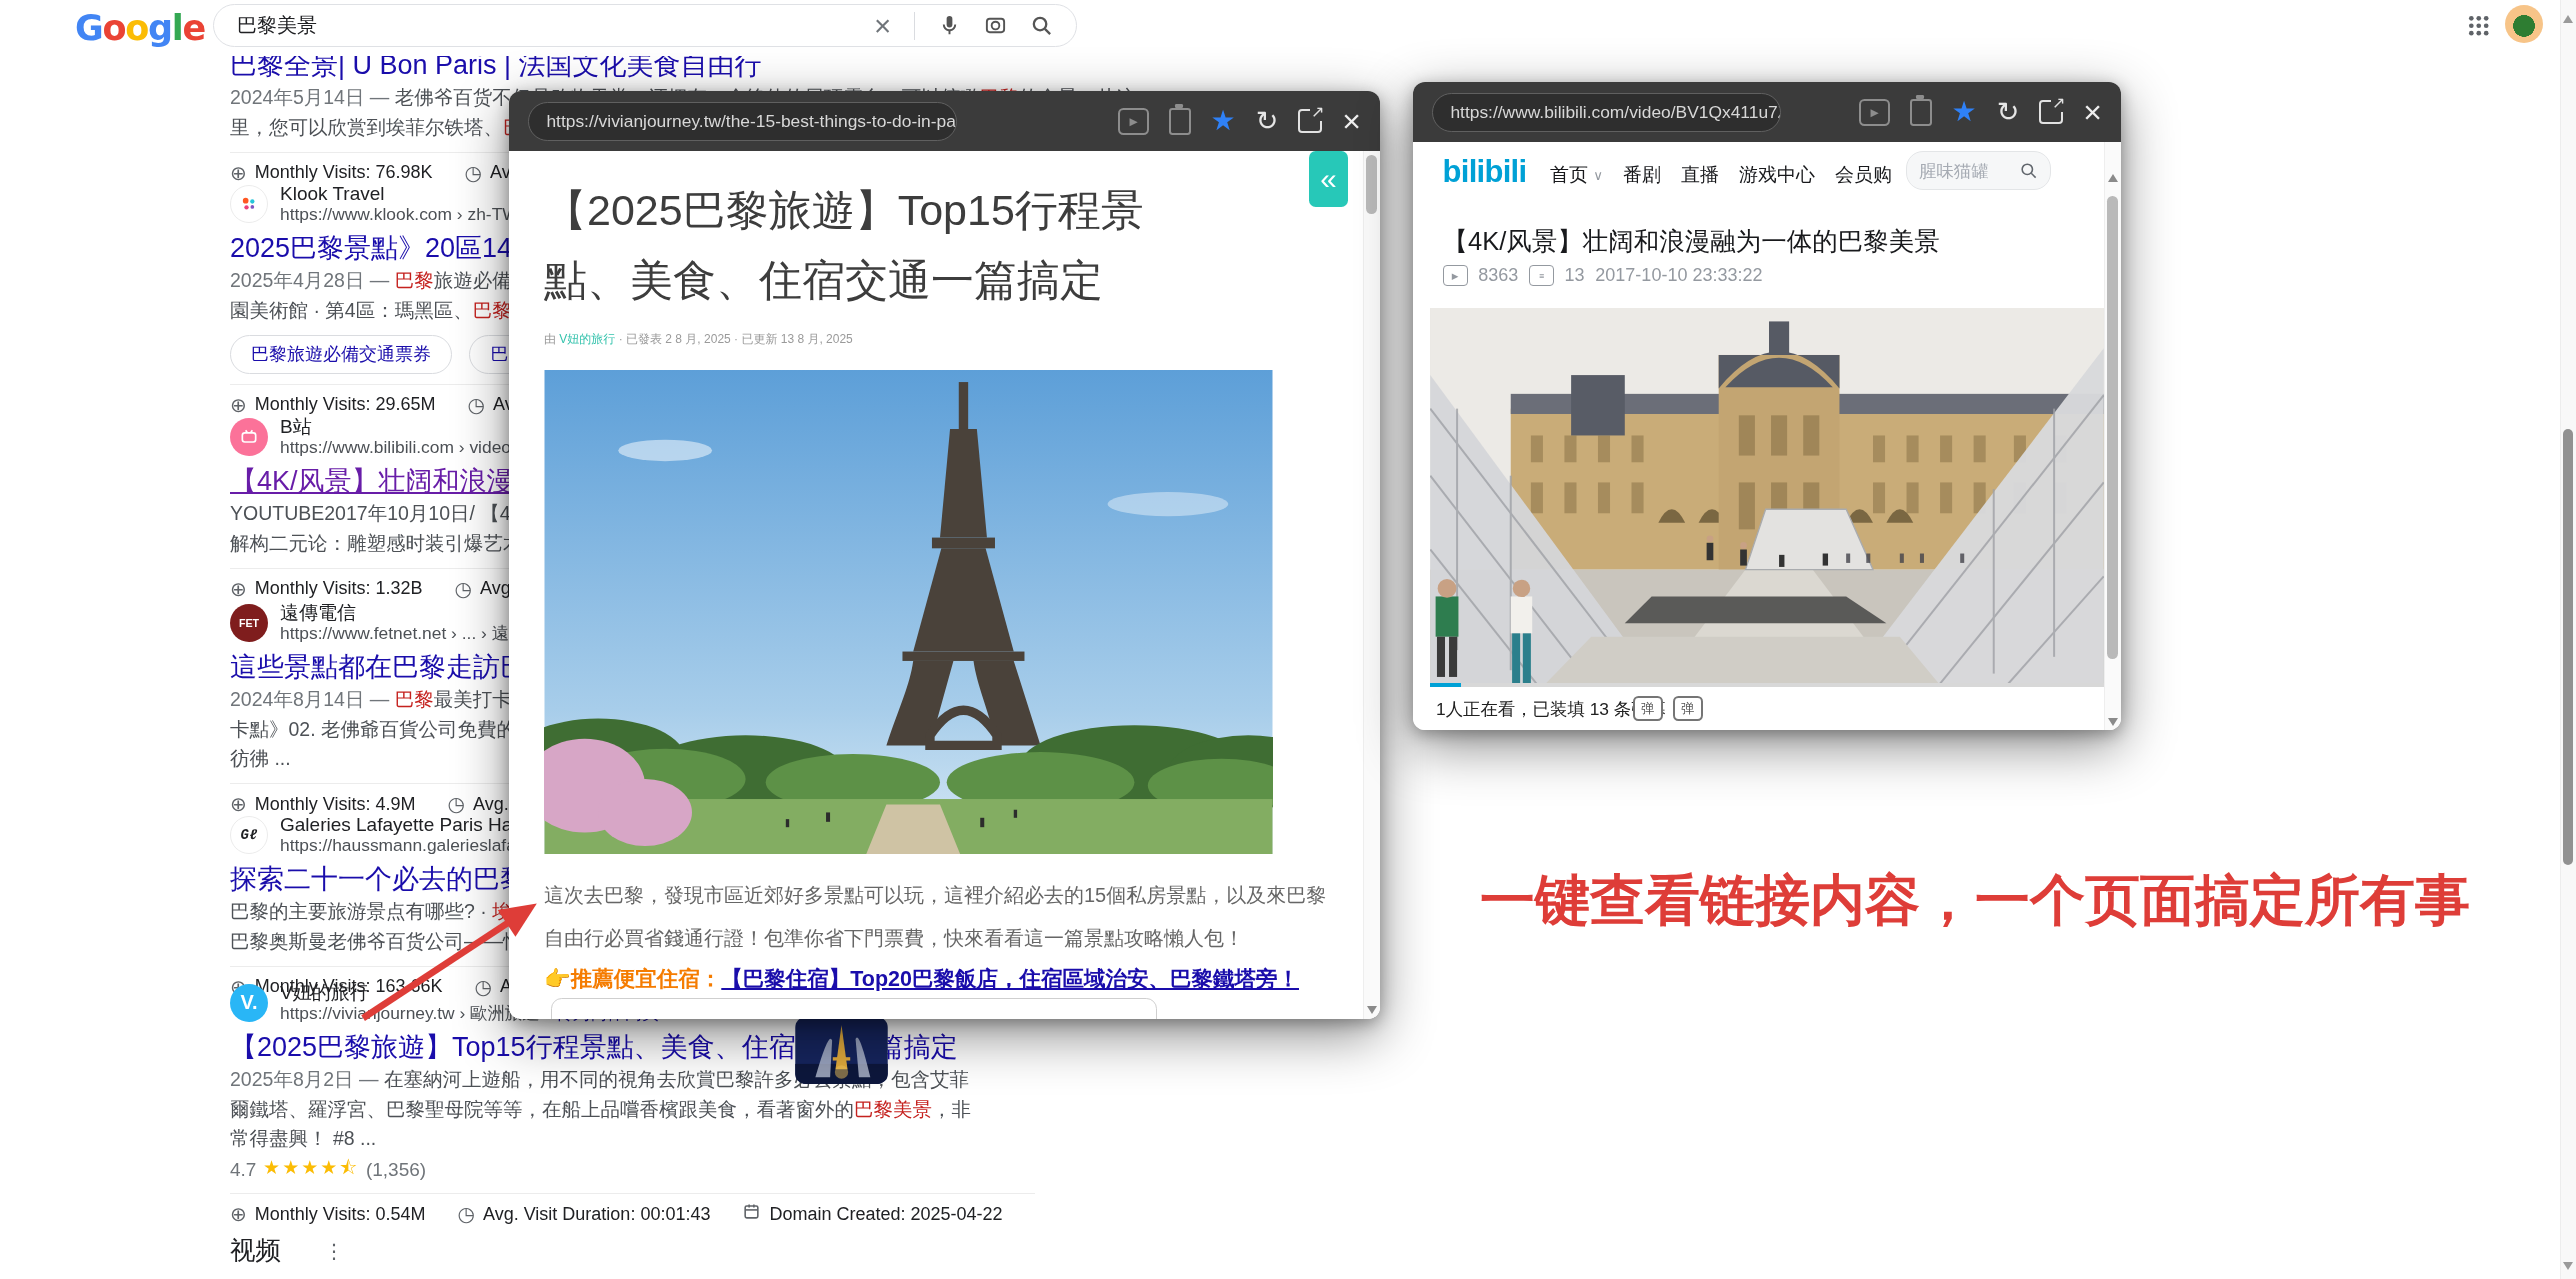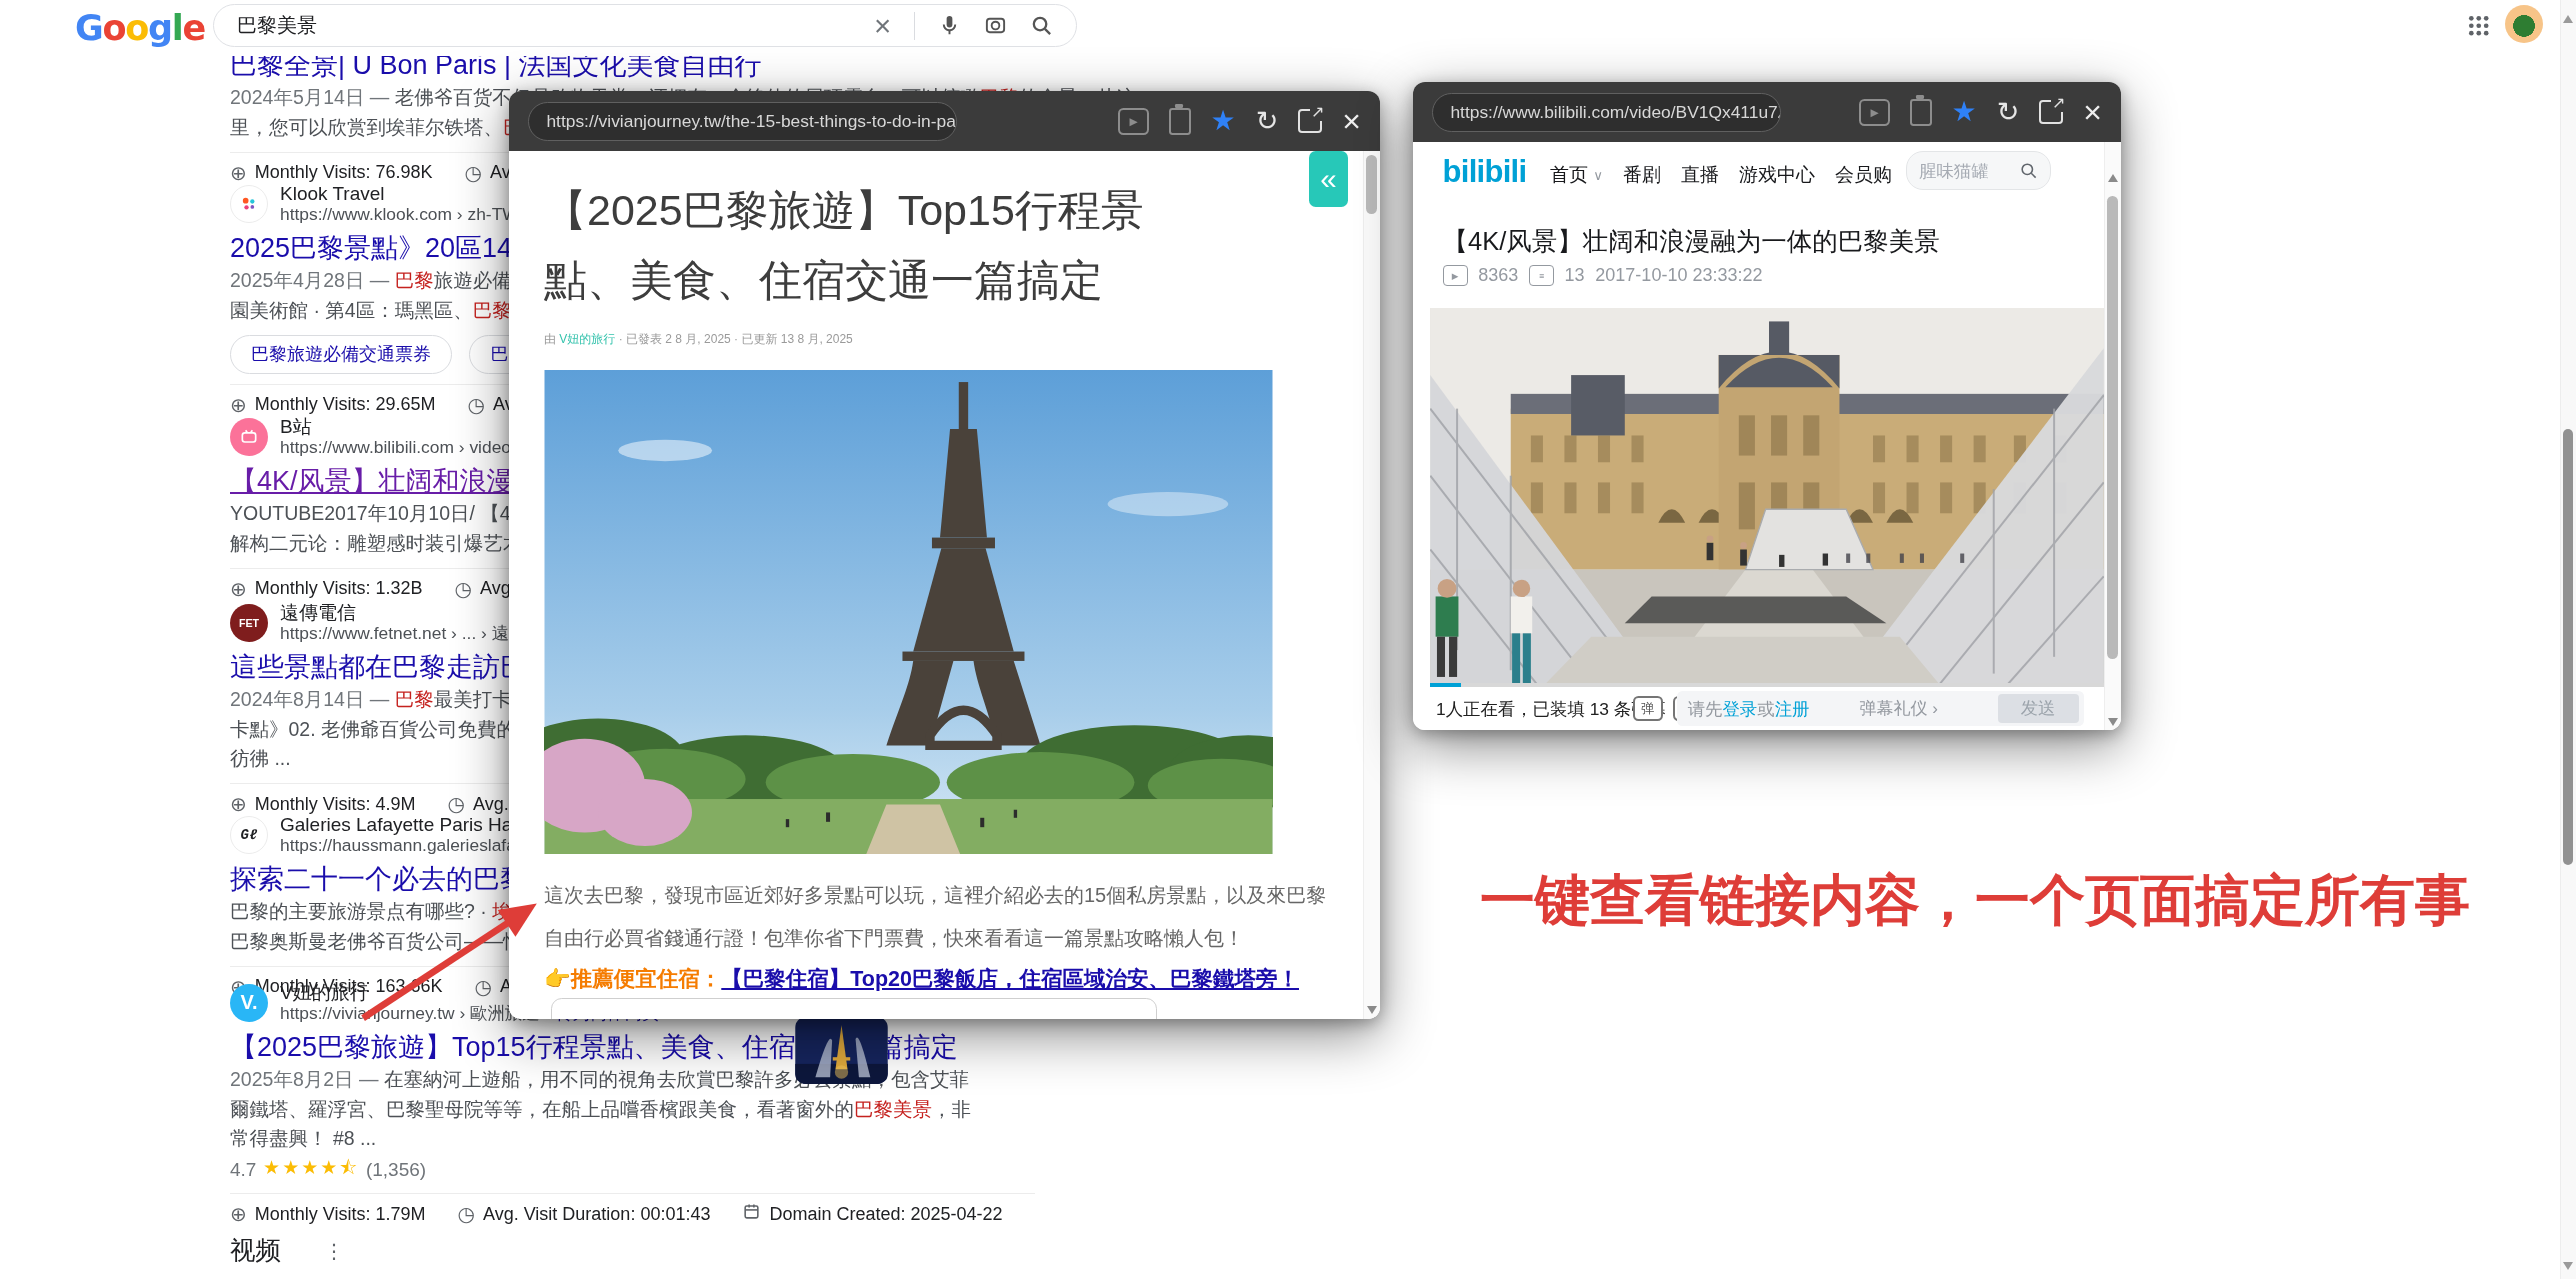--- a/index.html
+++ b/index.html
@@ -287,21 +287,21 @@
     <div class="r-line"><span>爾鐵塔、羅浮宮、巴黎聖母院等等，在船上品嚐香檳跟美食，看著窗外的</span><span class="hl">巴黎美景</span><span>，非</span></div>
     <div class="r-line"><span>常得盡興！ #8 ...</span></div>
     <div class="rating">
       <span>4.7</span>
       <span class="stars">★★★★⯪</span>
       <span>(1,356)</span>
     </div>
     <div class="r-div"></div>
     <div class="r-stats">
       <span class="sico">⊕</span>
-        <span>Monthly Visits: 1.79M</span>
+        <span>Monthly Visits: 0.54M</span>
       <span class="sgap"></span>
         <span class="sico">◷</span>
         <span>Avg. Visit Duration: 00:01:43</span>
       <span class="sgap"></span>
         <span class="sico"><svg width="19" height="19" viewBox="0 0 24 24" fill="none" stroke="#5f6368" stroke-width="2">
             <rect x="4" y="5" width="16" height="15" rx="2"></rect>
             <line x1="4" y1="10" x2="20" y2="10"></line>
             <line x1="9" y1="3" x2="9" y2="7"></line>
             <line x1="15" y1="3" x2="15" y2="7"></line>
           </svg></span>
@@ -532,28 +532,20 @@
             </g>
         </svg>
       </div>
       <div id="p2progress">
           <div class="fill"></div>
         </div>
       <div id="danmaku">
         <span class="watch">1人正在看，已装填 13 条弹幕</span>
         <span class="tvico" style="left:220px">弹</span>
         <span class="tvico" style="left:260px">弹</span>
-        <div id="dinput">
-          <span>请先 </span>
-            <span class="blue">登录</span>
-            <span> 或 </span>
-            <span class="blue">注册</span>
-          <span id="etiquette">弹幕礼仪 ›</span>
-          <span id="sendbtn">发送</span>
-        </div>
       </div>
 
       <div class="vscroll">
         <div class="sarrow up" style="top:32px"></div>
         <div class="vthumb" style="top:54px;height:463px"></div>
         <div class="sarrow down" style="bottom:4px"></div>
       </div>
     </div>
   </div>
 

